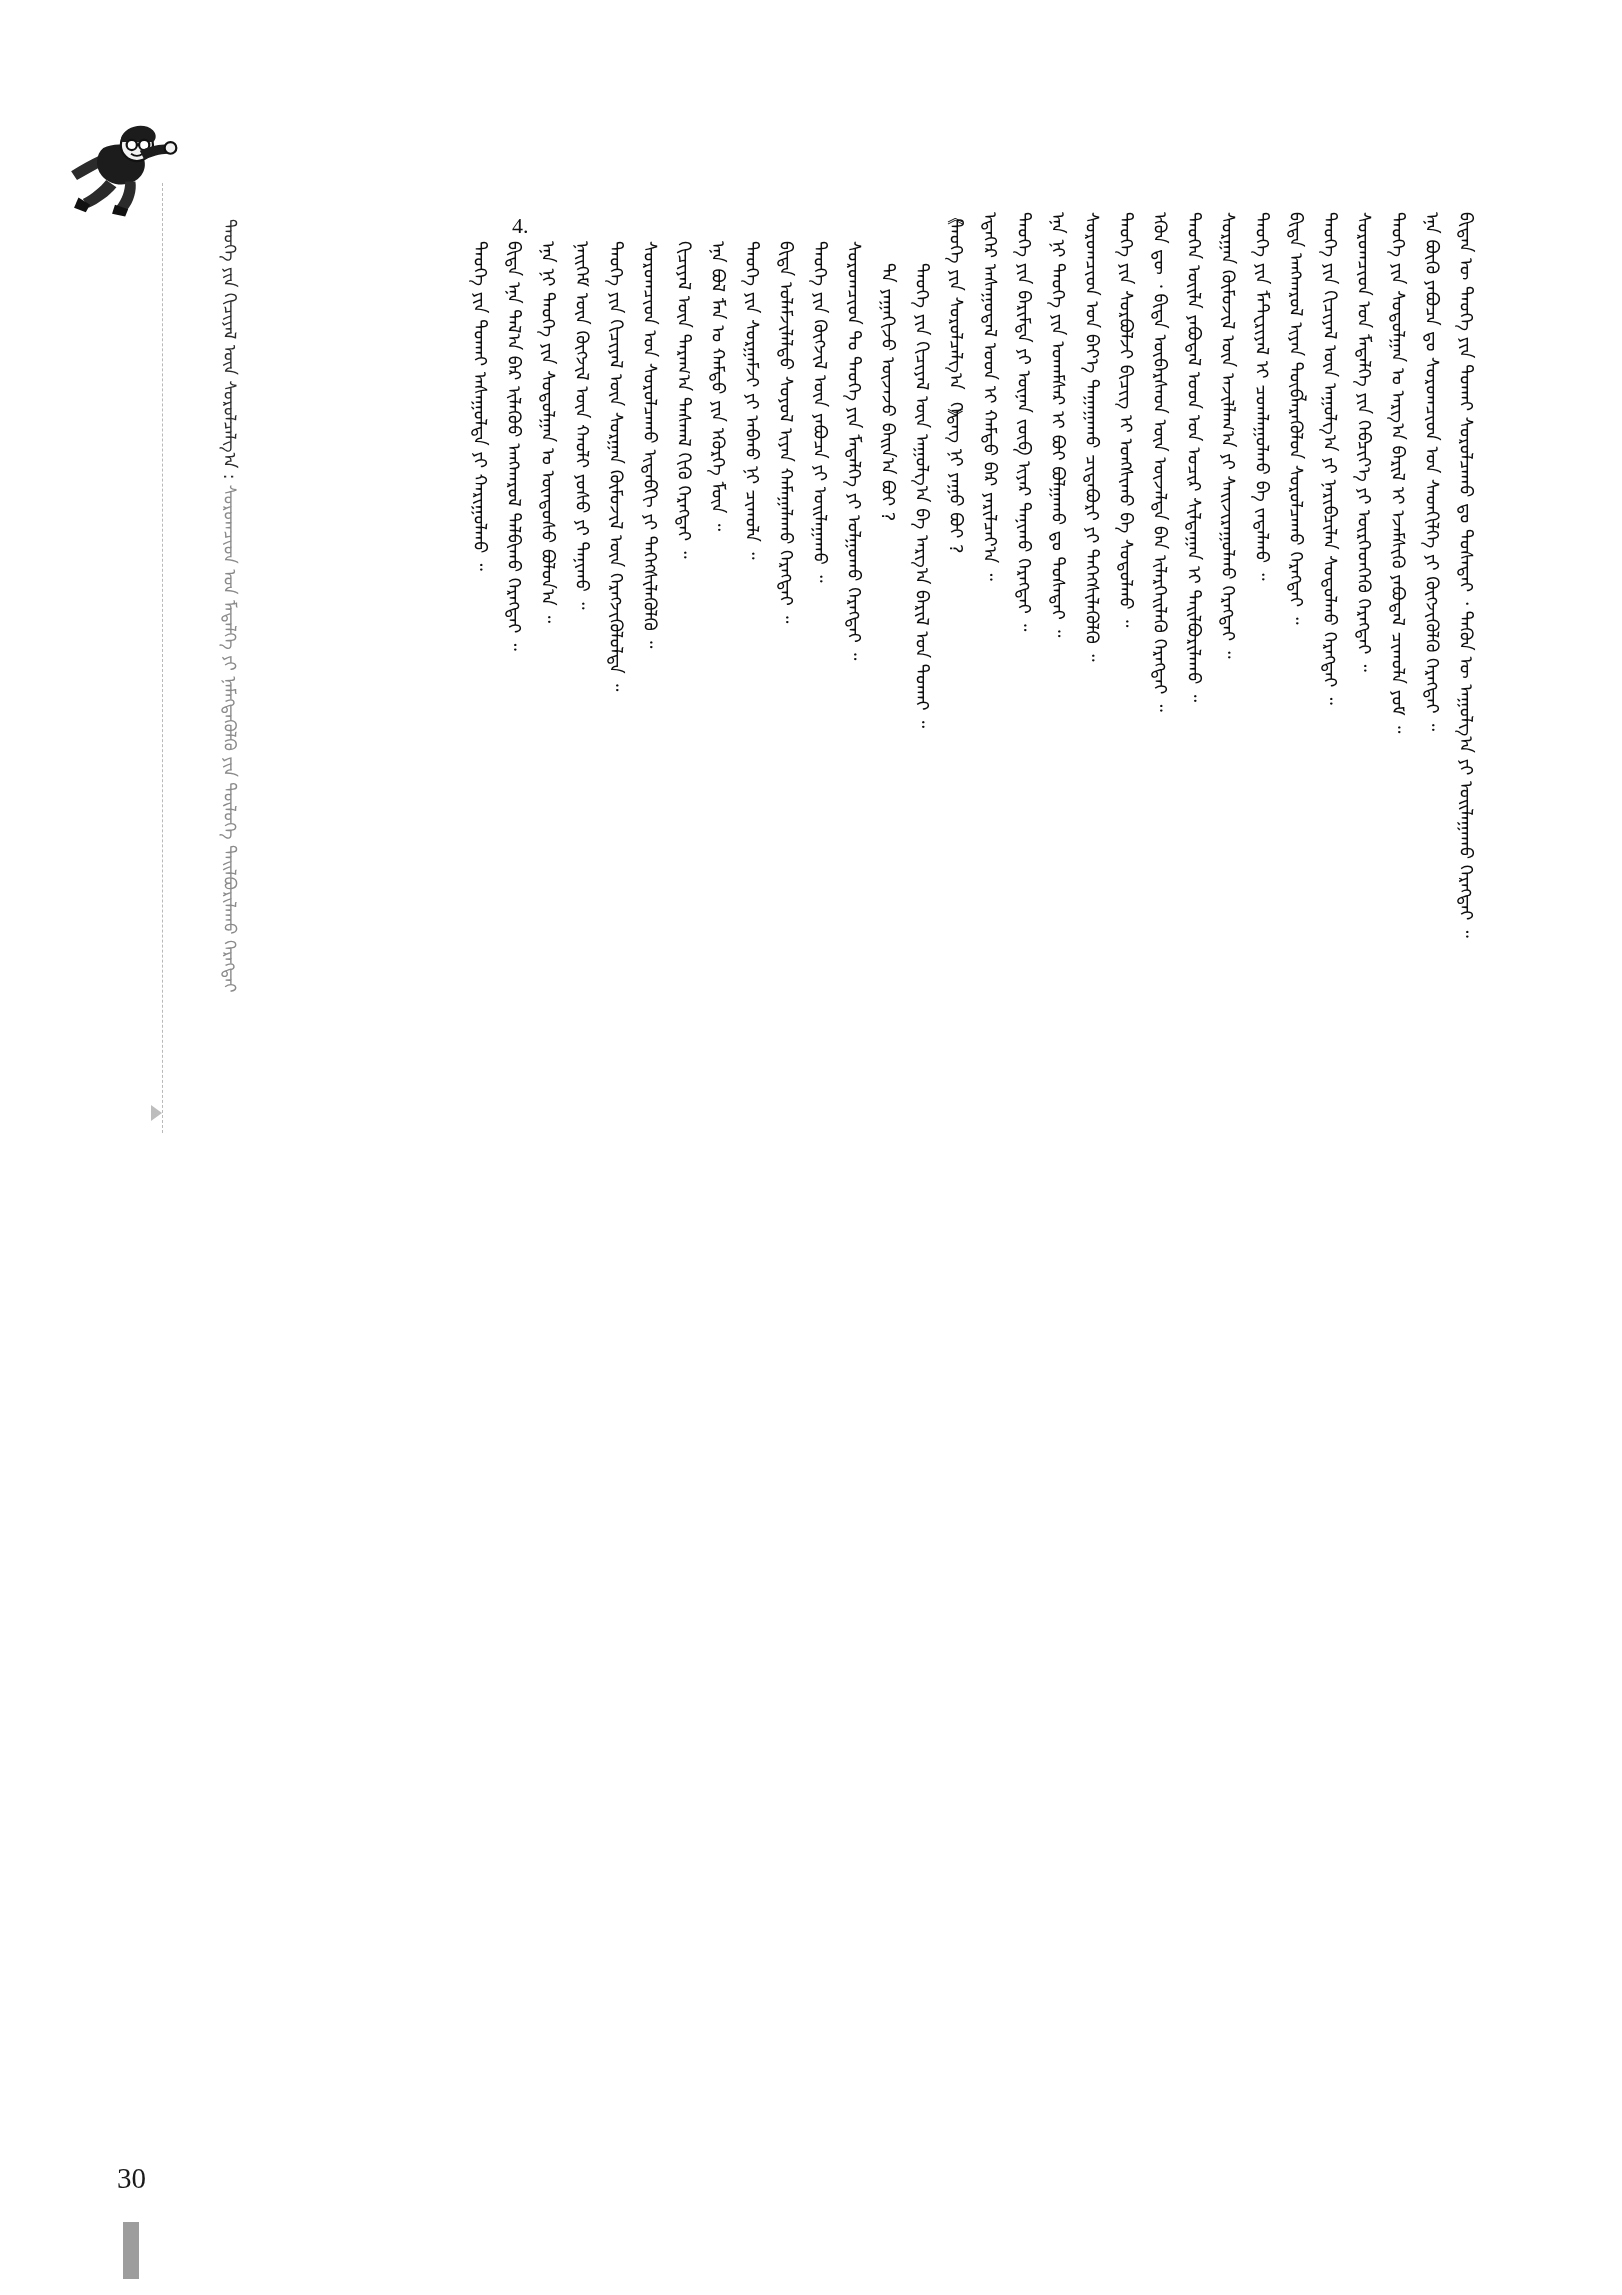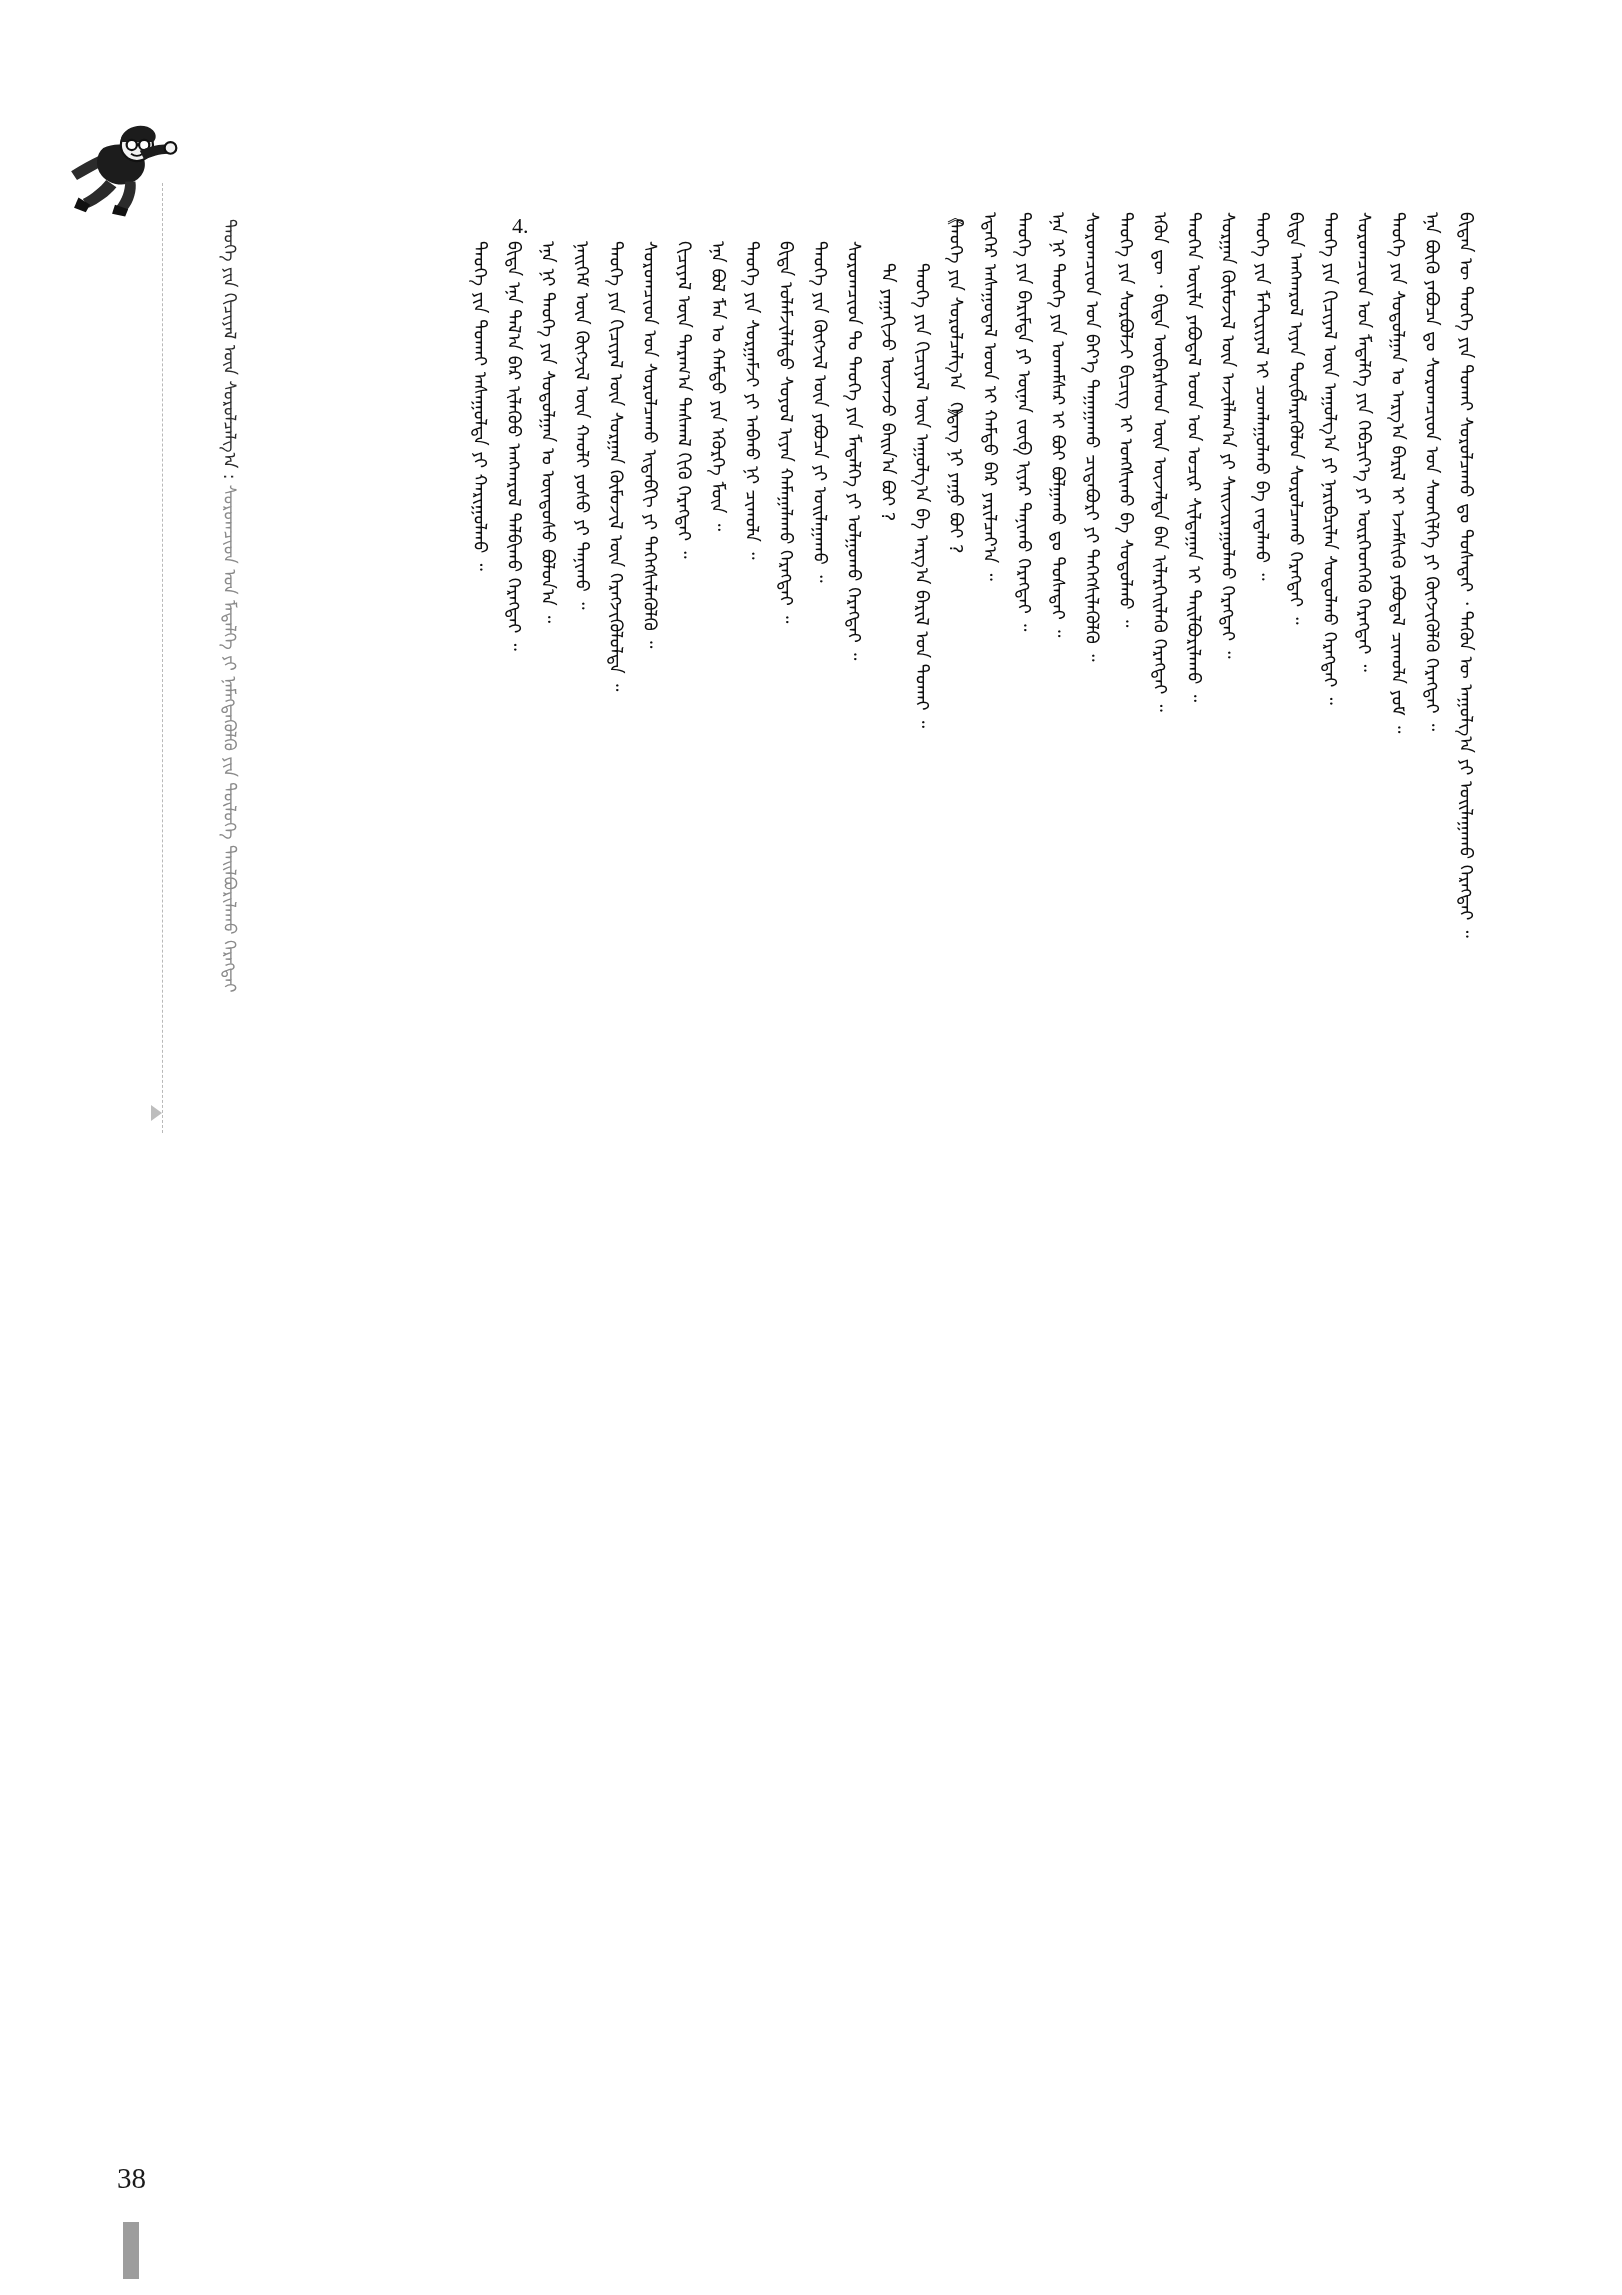--- a/index.html
+++ b/index.html
@@ -212,17 +212,17 @@
     <div class="mcol indent2 mid">ᠡᠨᠡ ᠪᠣᠯ ᠮᠠᠨ ᠤ ᠬᠠᠮᠲᠤ ᠶᠢᠨ ᠡᠭᠦᠷᠭᠡ ᠮᠥᠨ ᠃</div>
     <div class="mcol indent2 longish">ᠬᠢᠴᠢᠶᠡᠯ ᠦᠨ ᠳᠠᠷᠠᠭ᠎ᠠ ᠳᠠᠰᠬᠠᠯ ᠬᠢᠬᠦ ᠬᠡᠷᠡᠭᠲᠡᠢ ᠃</div>
     <div class="mcol indent2 longish">ᠰᠤᠷᠤᠭᠴᠢᠳ ᠤᠨ ᠰᠤᠷᠤᠯᠴᠠᠬᠤ ᠢᠳᠡᠪᠬᠢ ᠶᠢ ᠳᠡᠭᠡᠭᠰᠢᠯᠡᠭᠦᠯᠬᠦ ᠃</div>
     <div class="mcol indent2 mid">ᠲᠡᠦᠬᠡ ᠶᠢᠨ ᠬᠢᠴᠢᠶᠡᠯ ᠦᠨ ᠰᠤᠷᠭᠠᠨ ᠬᠥᠮᠦᠵᠢᠯ ᠦᠨ ᠬᠡᠷᠡᠭᠵᠢᠭᠦᠯᠦᠯᠲᠡ ᠃</div>
     <div class="mcol indent2 short">ᠨᠡᠢᠭᠡᠮ ᠦᠨ ᠬᠥᠭᠵᠢᠯ ᠦᠨ ᠬᠠᠤᠯᠢ ᠶᠣᠰᠤ ᠶᠢ ᠲᠠᠨᠢᠬᠤ ᠃</div>
     <div class="mcol indent2 short">ᠡᠨᠡ ᠨᠢ ᠲᠡᠦᠬᠡ ᠶᠢᠨ ᠰᠤᠳᠤᠯᠭᠠᠨ ᠤ ᠦᠨᠳᠦᠰᠦ ᠪᠣᠯᠤᠨ᠎ᠠ ᠃</div>
     <div class="mcol indent2 short">ᠪᠢᠳᠡ ᠡᠨᠡ ᠲᠠᠯ᠎ᠠ ᠪᠠᠷ ᠢᠯᠡᠭᠦᠦ ᠠᠩᠬᠠᠷᠤᠯ ᠲᠠᠯᠪᠢᠬᠤ ᠬᠡᠷᠡᠭᠲᠡᠢ ᠃</div>
     <div class="mcol indent2 short">ᠲᠡᠦᠬᠡ ᠶᠢᠨ ᠲᠤᠬᠠᠢ ᠠᠰᠠᠭᠤᠯᠲᠠ ᠶᠢ ᠬᠠᠷᠢᠭᠤᠯᠬᠤ ᠃</div>
   </div>
 
-  <div class="page-number">38</div>
+  <div class="page-number">30</div>
   <div class="bottom-bar"></div>
 
 </div>
 
 
 </body></html>

